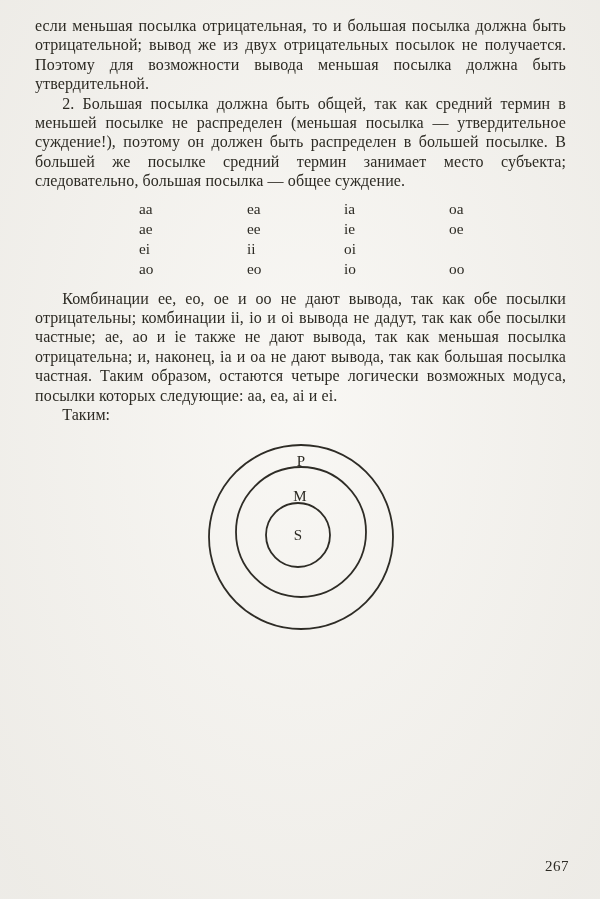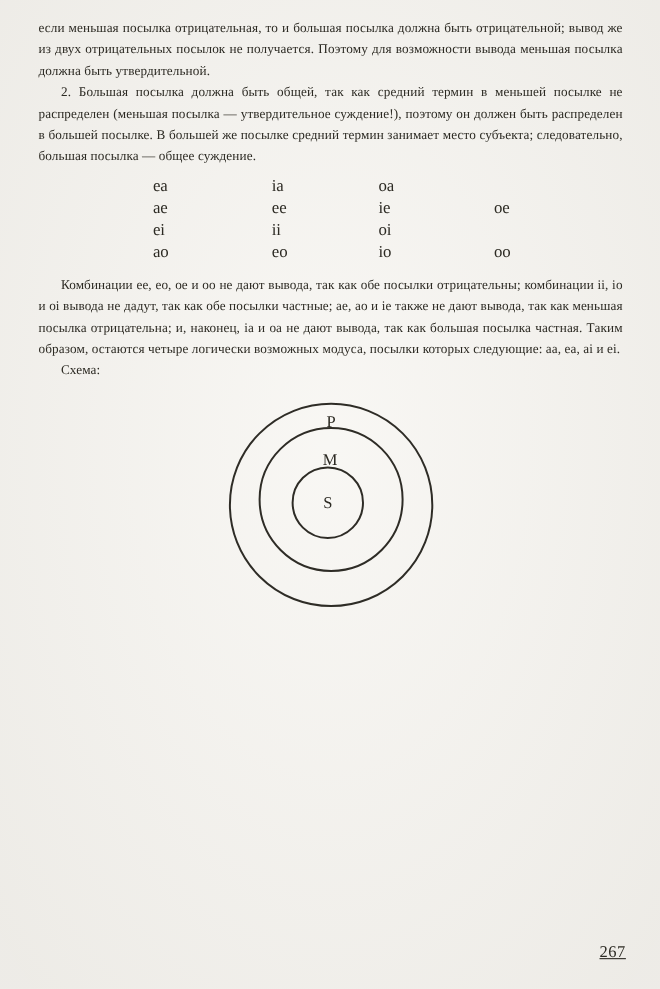--- a/index.html
+++ b/index.html
@@ -19,21 +19,21 @@
     position: absolute;
     inset: 0;
     padding: 16px 34px 0 35px;
     box-sizing: border-box;
     background:
       radial-gradient(ellipse at 50% 45%, rgba(255,255,255,0.35), rgba(0,0,0,0.03) 95%),
       #f5f3ee;
   }
   p.para {
     margin: 0;
-    font-size: 12px;
+    font-size: 16px;
     line-height: 19.4px;
     text-align: justify;
     text-indent: 1.7em;
     letter-spacing: 0.1px;
   }
   p.para.continued {
     text-indent: 0;
   }
   .comb-table {
     margin: 8px 0 10px 104px;
@@ -68,33 +68,33 @@
     font-size: 15px;
     fill: #2c2a23;
     text-anchor: middle;
   }
   .page-number {
     position: absolute;
     right: 31px;
     bottom: 24px;
     font-size: 15px;
     letter-spacing: 0.5px;
-    text-decoration: underline;
   }
 </style>
 </head>
 <body>
 
 <div class="page">
 
   <p class="para continued">если меньшая посылка отрицательная, то и большая посылка должна быть отрицательной; вывод же из двух отрицательных посылок не получается. Поэтому для возможности вывода меньшая посылка должна быть утвердительной.</p>
   <p class="para">2. Большая посылка должна быть общей, так как средний термин в меньшей посылке не распределен (меньшая посылка — утвердительное суждение!), поэтому он должен быть распределен в большей посылке. В большей же посылке средний термин занимает место субъекта; следовательно, большая посылка — общее суждение.</p>
 
   <div class="comb-table">
     <div class="comb-row">
+      <span class="comb-cell">aa</span>
       <span class="comb-cell">ea</span>
       <span class="comb-cell">ia</span>
       <span class="comb-cell">oa</span>
     </div>
     <div class="comb-row">
       <span class="comb-cell">ae</span>
       <span class="comb-cell">ee</span>
       <span class="comb-cell">ie</span>
       <span class="comb-cell">oe</span>
     </div>
@@ -106,21 +106,21 @@
     <div class="comb-row">
       <span class="comb-cell">ao</span>
       <span class="comb-cell">eo</span>
       <span class="comb-cell">io</span>
       <span class="comb-cell">oo</span>
     </div>
   </div>
 
   <p class="para">Комбинации ee, eo, oe и oo не дают вывода, так как обе посылки отрицательны; комбинации ii, io и oi вывода не дадут, так как обе посылки частные; ae, ao и ie также не дают вывода, так как меньшая посылка отрицательна; и, наконец, ia и oa не дают вывода, так как большая посылка частная. Таким образом, остаются четыре логически возможных модуса, посылки которых следующие: aa, ea, ai и ei.</p>
 
-  <p class="para schema-label">Схема:</p>
+  <p class="para schema-label">Таким:</p>
 
   <div class="diagram-wrap">
     <svg width="400" height="200" viewBox="0 0 400 200">
       <circle cx="200" cy="100" r="92"></circle>
       <circle cx="200" cy="95" r="65"></circle>
       <circle cx="197" cy="98" r="32"></circle>
       <text x="200" y="29">P</text>
       <text x="199" y="64">M</text>
       <text x="197" y="103">S</text>
     </svg>

